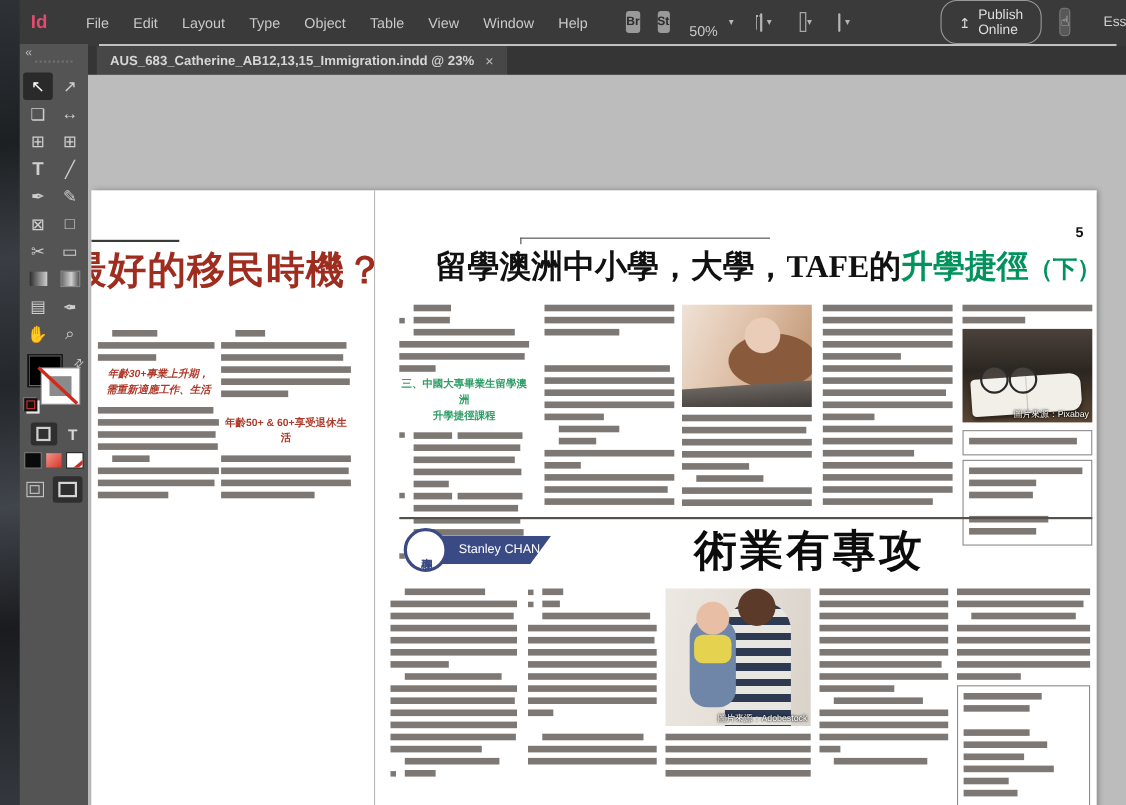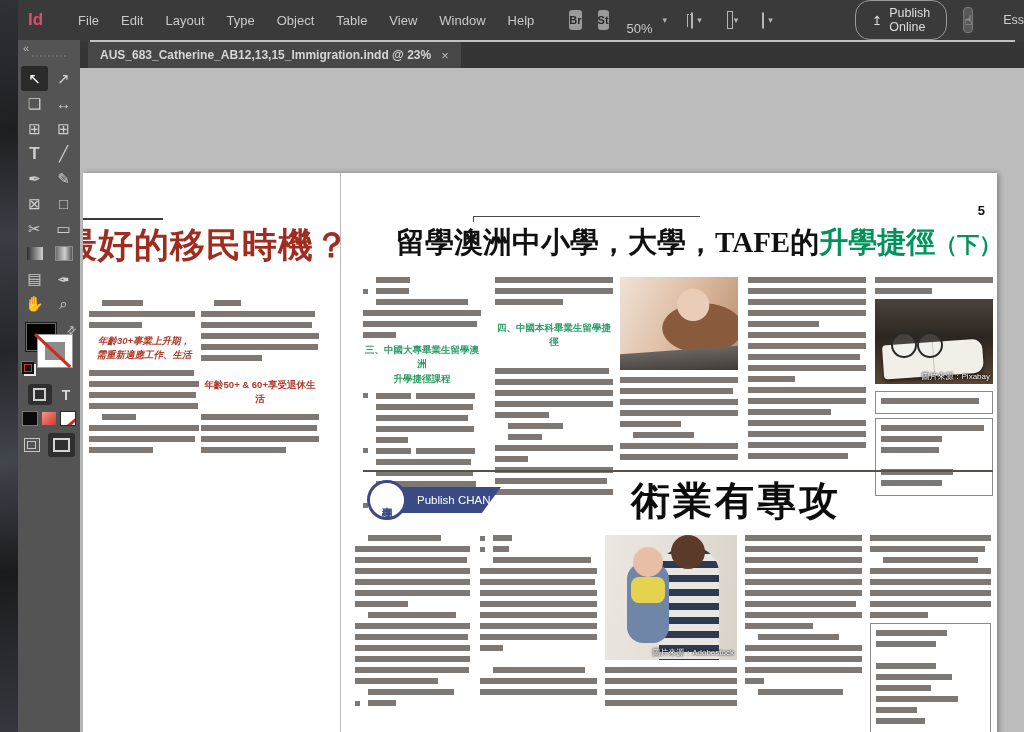--- a/index.html
+++ b/index.html
@@ -471,21 +471,20 @@
                 <span class="gbar" style="width: 100%;"></span>
               </div>
               <div class="grow">
                 <span class="gbar" style="width: 100%;"></span>
               </div>
               <div class="grow">
                 <span class="gbar" style="width: 58%;"></span>
               </div>
               <div class="grow ggap"></div>
             </div>
-          <div class="grn-sub">四、中國本科畢業生留學捷徑</div>
           <div class="greek">
               <div class="grow ggap"></div>
               <div class="grow">
                 <span class="gbar" style="width: 97%;"></span>
               </div>
               <div class="grow">
                 <span class="gbar" style="width: 100%;"></span>
               </div>
               <div class="grow">
                 <span class="gbar" style="width: 100%;"></span>
@@ -648,21 +647,21 @@
                   <span class="gbar" style="width: 58%;"></span>
                 </div>
               </div>
           </div>
         </div>
 
         <div id="rp-divider"></div>
 
         <div id="col-badge">專欄</div>
         <div id="col-banner">
-            <span>Publish CHAN</span>
+            <span>Stanley CHAN</span>
           </div>
         <div id="rp-headline2">術業有專攻</div>
 
         <div class="rp-bcol" id="rp-b1">
           <div class="greek">
               <div class="grow gind">
                 <span class="gbar" style="width: 72%;"></span>
               </div>
               <div class="grow">
                 <span class="gbar" style="width: 100%;"></span>

